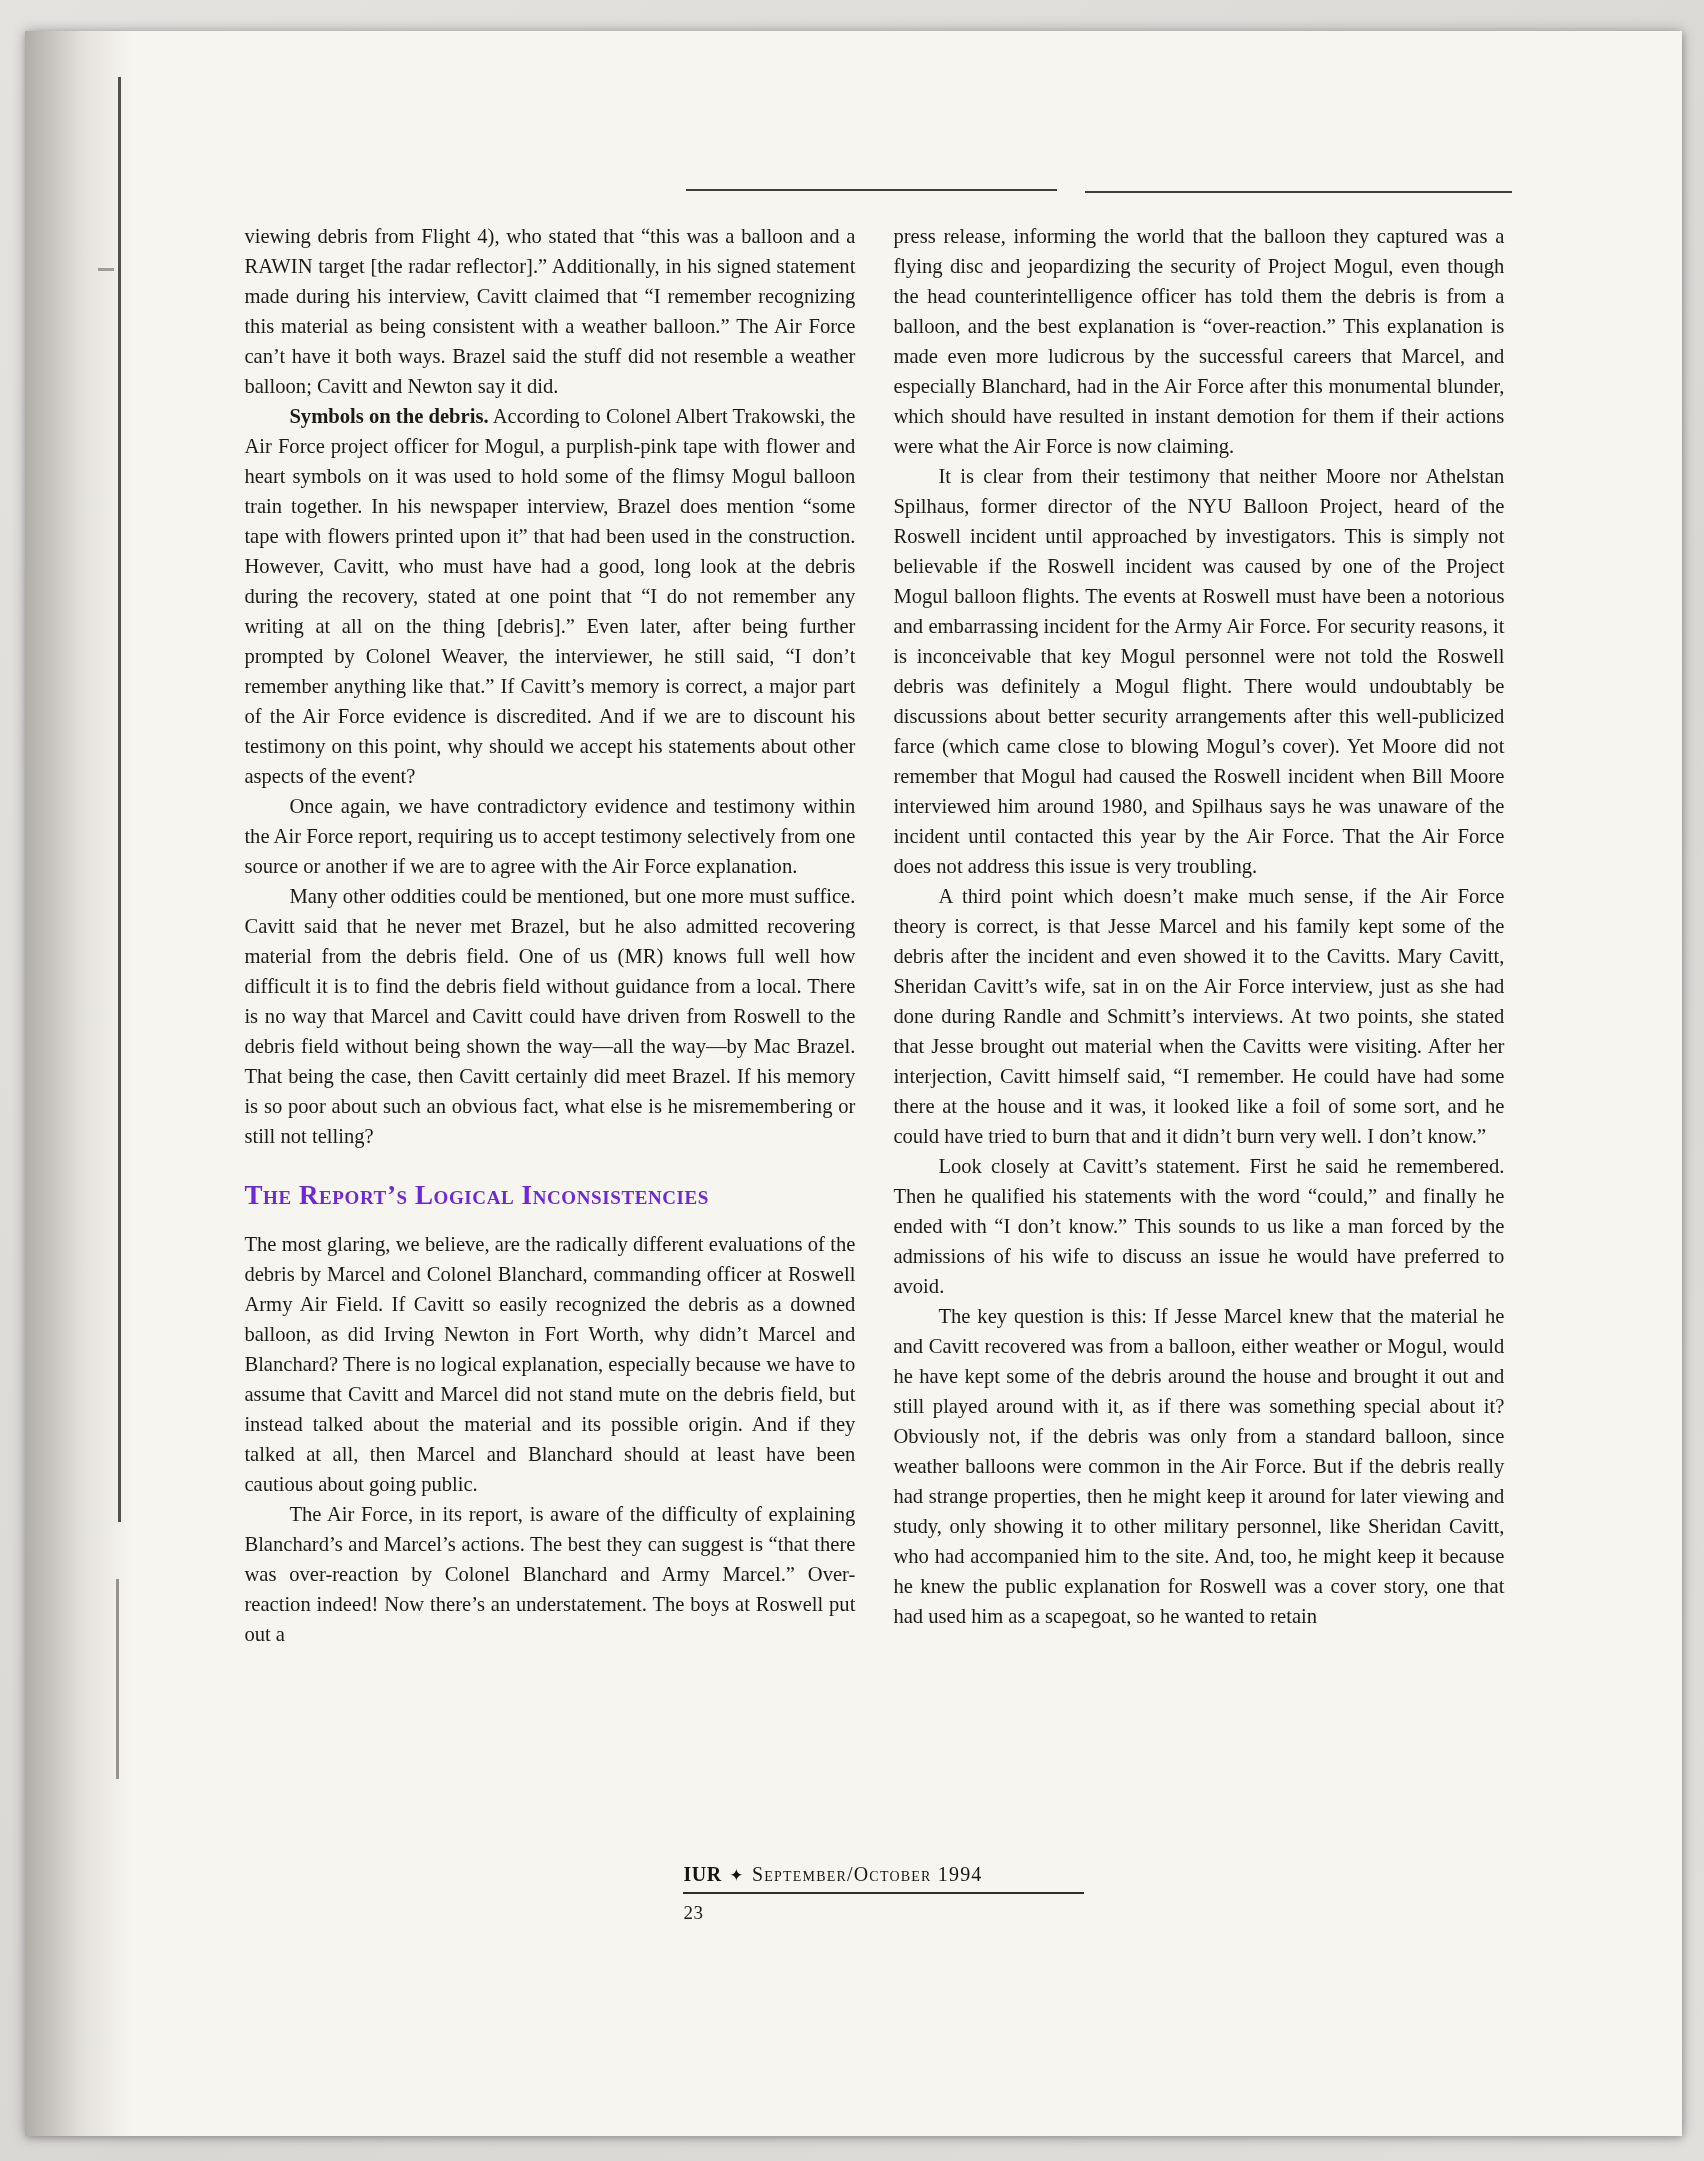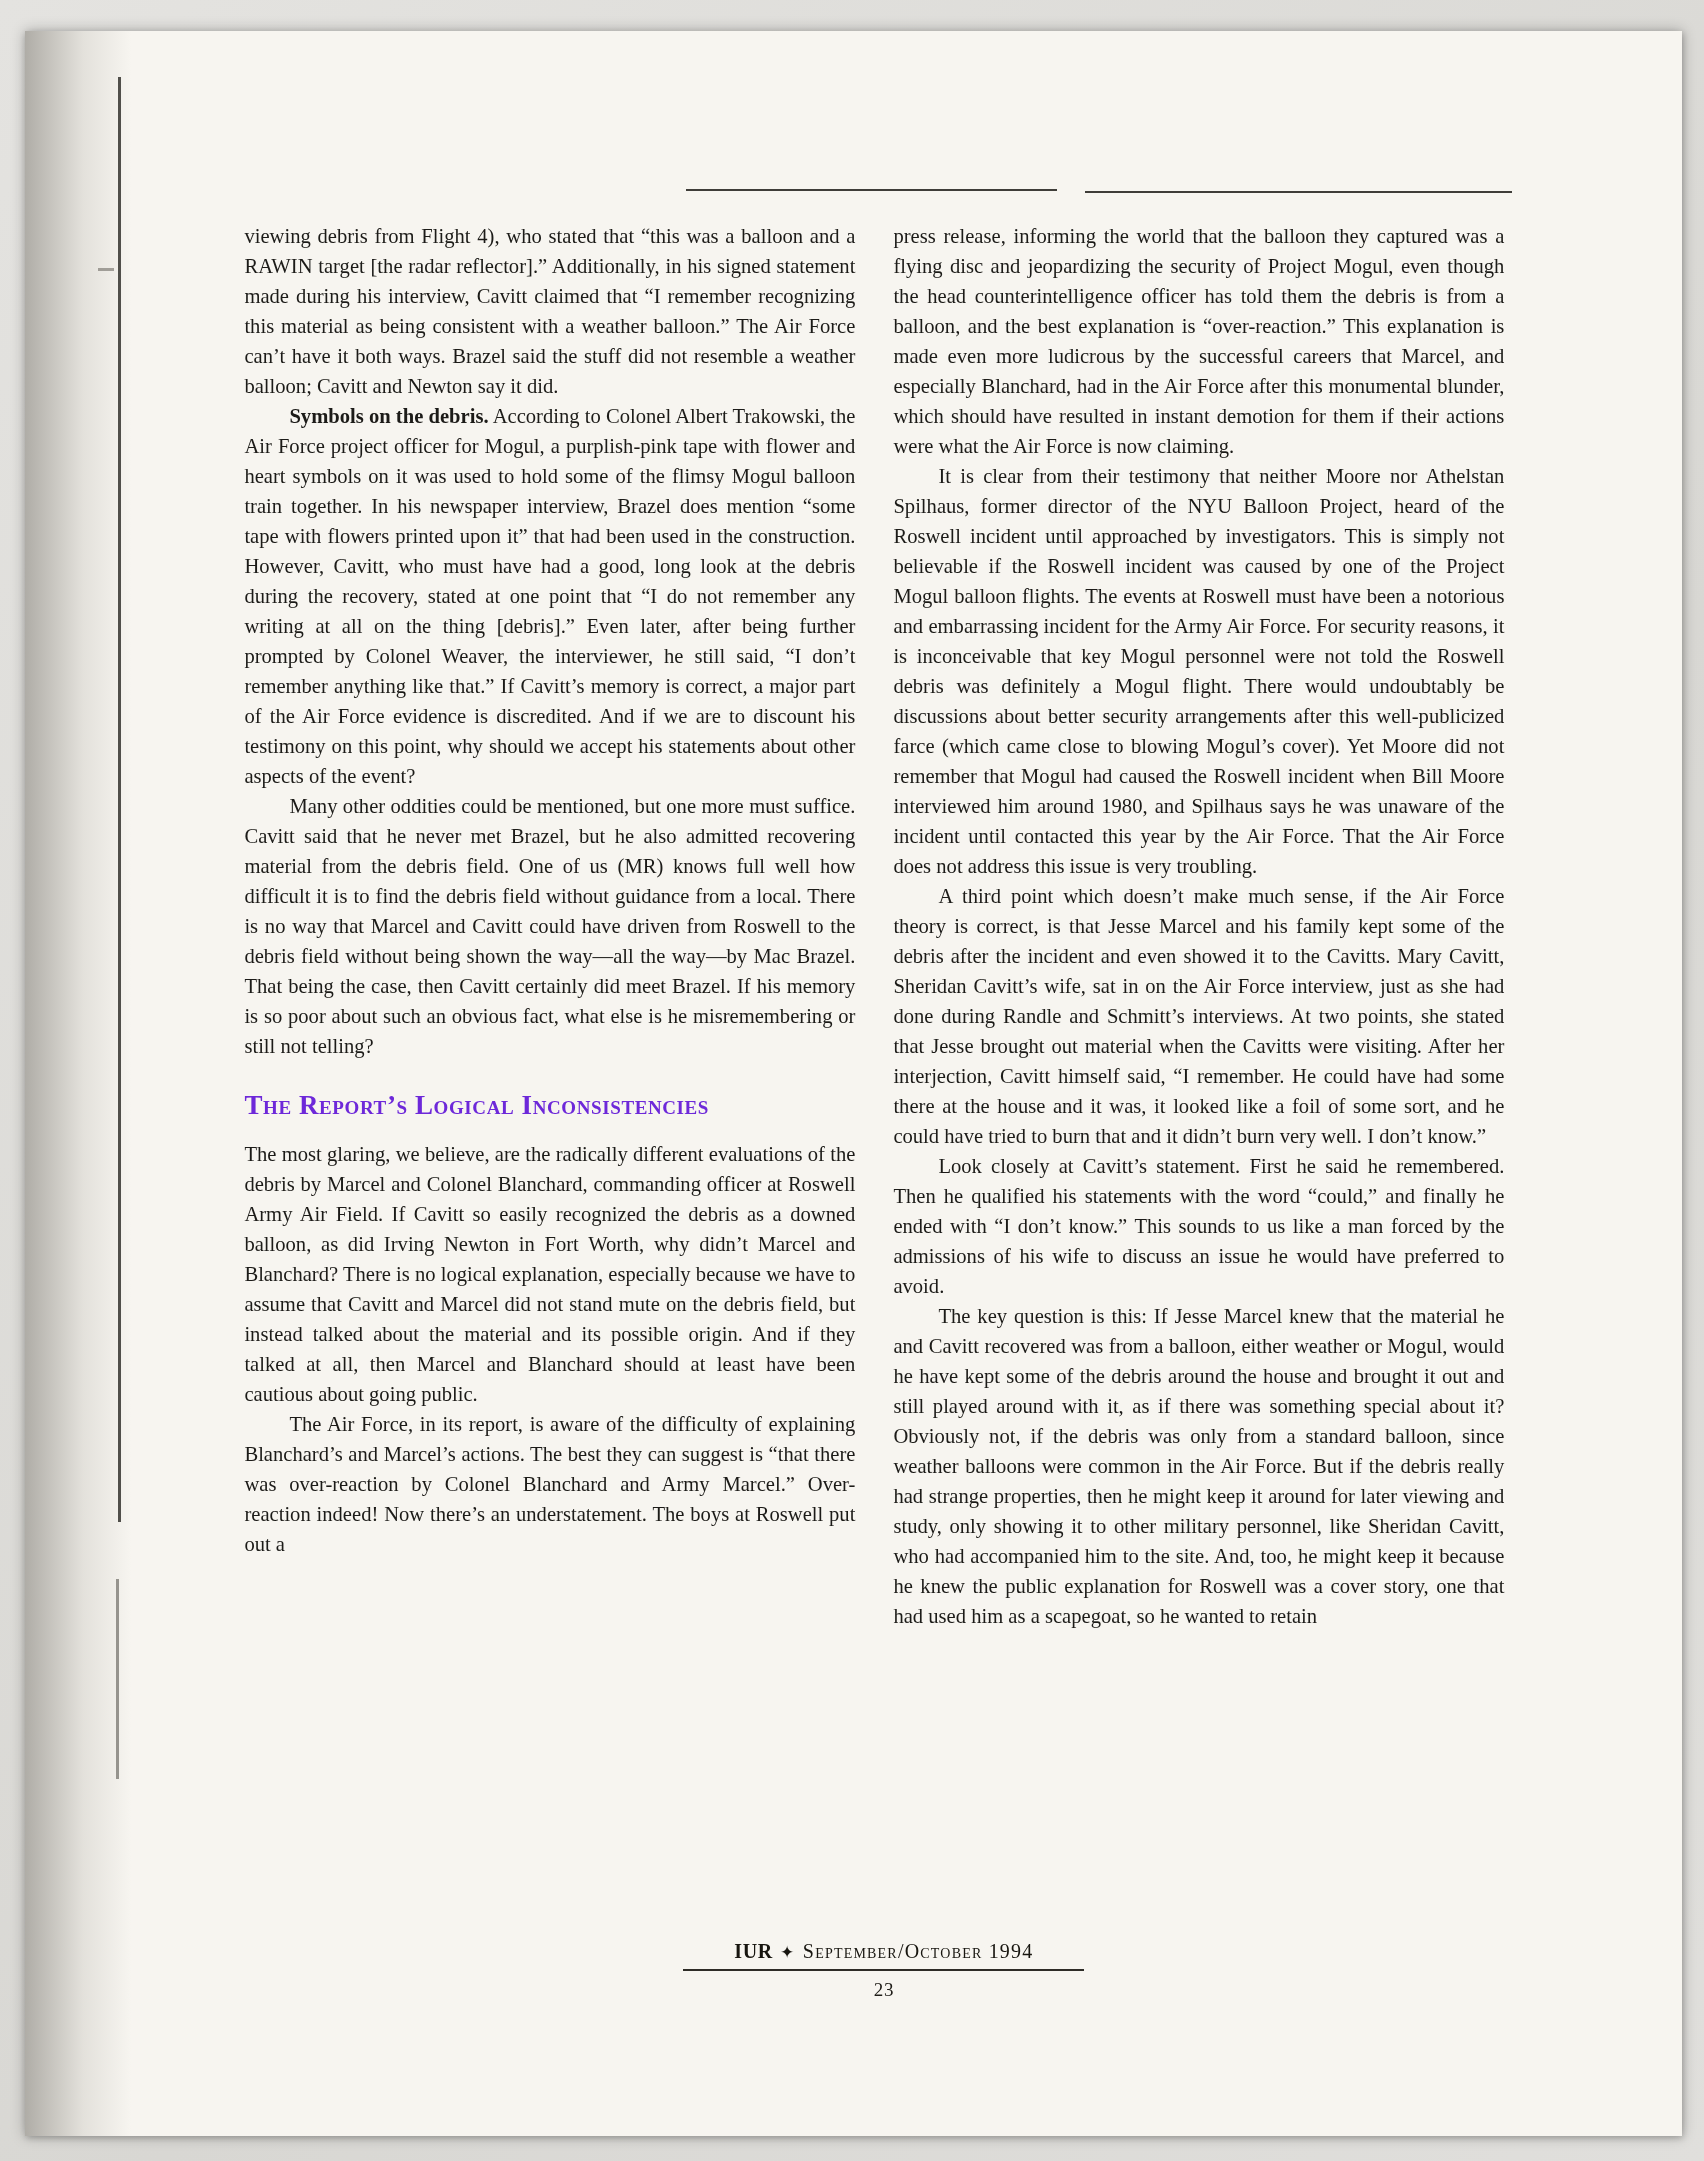--- a/index.html
+++ b/index.html
@@ -87,23 +87,22 @@
     letter-spacing: 0.6px;
     color: #6d28d9;
     text-align: left;
     text-indent: 0;
     margin: 29px 0 18px 0;
   }
 
   .footer {
     position: absolute;
     left: 658px;
-    top: 1909px;
+    top: 1832px;
     width: 401px;
-    text-align: center;
     color: #17150f;
   }
   .footer-line {
     font-size: 20px;
     line-height: 23px;
     font-variant: small-caps;
     letter-spacing: 1.2px;
     white-space: nowrap;
   }
   .journal { font-weight: bold; font-variant: normal; letter-spacing: 0.6px; }
@@ -132,20 +131,21 @@
     <div class="scan-tick"></div>
 
     <div class="top-rule-seg seg1"></div>
     <div class="top-rule-seg seg2"></div>
 
     <div class="columns">
 
       <div class="col">
         <p>viewing debris from Flight 4), who stated that “this was a balloon and a RAWIN target [the radar reflector].” Additionally, in his signed statement made during his interview, Cavitt claimed that “I remember recognizing this material as being consistent with a weather balloon.” The Air Force can’t have it both ways. Brazel said the stuff did not resemble a weather balloon; Cavitt and Newton say it did.</p>
         <p class="indent"><b class="lead">Symbols on the debris.</b> <span>According to Colonel Albert Trakowski, the Air Force project officer for Mogul, a purplish-pink tape with flower and heart symbols on it was used to hold some of the flimsy Mogul balloon train together. In his newspaper interview, Brazel does mention “some tape with flowers printed upon it” that had been used in the construction. However, Cavitt, who must have had a good, long look at the debris during the recovery, stated at one point that “I do not remember any writing at all on the thing [debris].” Even later, after being further prompted by Colonel Weaver, the interviewer, he still said, “I don’t remember anything like that.” If Cavitt’s memory is correct, a major part of the Air Force evidence is discredited. And if we are to discount his testimony on this point, why should we accept his statements about other aspects of the event?</span></p>
+        <p class="indent">Once again, we have contradictory evidence and testimony within the Air Force report, requiring us to accept testimony selectively from one source or another if we are to agree with the Air Force explanation.</p>
         <p class="indent">Many other oddities could be mentioned, but one more must suffice. Cavitt said that he never met Brazel, but he also admitted recovering material from the debris field. One of us (MR) knows full well how difficult it is to find the debris field without guidance from a local. There is no way that Marcel and Cavitt could have driven from Roswell to the debris field without being shown the way—all the way—by Mac Brazel. That being the case, then Cavitt certainly did meet Brazel. If his memory is so poor about such an obvious fact, what else is he misremembering or still not telling?</p>
         <h2 class="section-heading">The Report’s Logical Inconsistencies</h2>
         <p>The most glaring, we believe, are the radically different evaluations of the debris by Marcel and Colonel Blanchard, commanding officer at Roswell Army Air Field. If Cavitt so easily recognized the debris as a downed balloon, as did Irving Newton in Fort Worth, why didn’t Marcel and Blanchard? There is no logical explanation, especially because we have to assume that Cavitt and Marcel did not stand mute on the debris field, but instead talked about the material and its possible origin. And if they talked at all, then Marcel and Blanchard should at least have been cautious about going public.</p>
         <p class="indent">The Air Force, in its report, is aware of the difficulty of explaining Blanchard’s and Marcel’s actions. The best they can suggest is “that there was over-reaction by Colonel Blanchard and Army Marcel.” Over-reaction indeed! Now there’s an understatement. The boys at Roswell put out a</p>
       </div>
 
       <div class="col">
         <p>press release, informing the world that the balloon they captured was a flying disc and jeopardizing the security of Project Mogul, even though the head counterintelligence officer has told them the debris is from a balloon, and the best explanation is “over-reaction.” This explanation is made even more ludicrous by the successful careers that Marcel, and especially Blanchard, had in the Air Force after this monumental blunder, which should have resulted in instant demotion for them if their actions were what the Air Force is now claiming.</p>
         <p class="indent">It is clear from their testimony that neither Moore nor Athelstan Spilhaus, former director of the NYU Balloon Project, heard of the Roswell incident until approached by investigators. This is simply not believable if the Roswell incident was caused by one of the Project Mogul balloon flights. The events at Roswell must have been a notorious and embarrassing incident for the Army Air Force. For security reasons, it is inconceivable that key Mogul personnel were not told the Roswell debris was definitely a Mogul flight. There would undoubtably be discussions about better security arrangements after this well-publicized farce (which came close to blowing Mogul’s cover). Yet Moore did not remember that Mogul had caused the Roswell incident when Bill Moore interviewed him around 1980, and Spilhaus says he was unaware of the incident until contacted this year by the Air Force. That the Air Force does not address this issue is very troubling.</p>
         <p class="indent">A third point which doesn’t make much sense, if the Air Force theory is correct, is that Jesse Marcel and his family kept some of the debris after the incident and even showed it to the Cavitts. Mary Cavitt, Sheridan Cavitt’s wife, sat in on the Air Force interview, just as she had done during Randle and Schmitt’s interviews. At two points, she stated that Jesse brought out material when the Cavitts were visiting. After her interjection, Cavitt himself said, “I remember. He could have had some there at the house and it was, it looked like a foil of some sort, and he could have tried to burn that and it didn’t burn very well. I don’t know.”</p>

